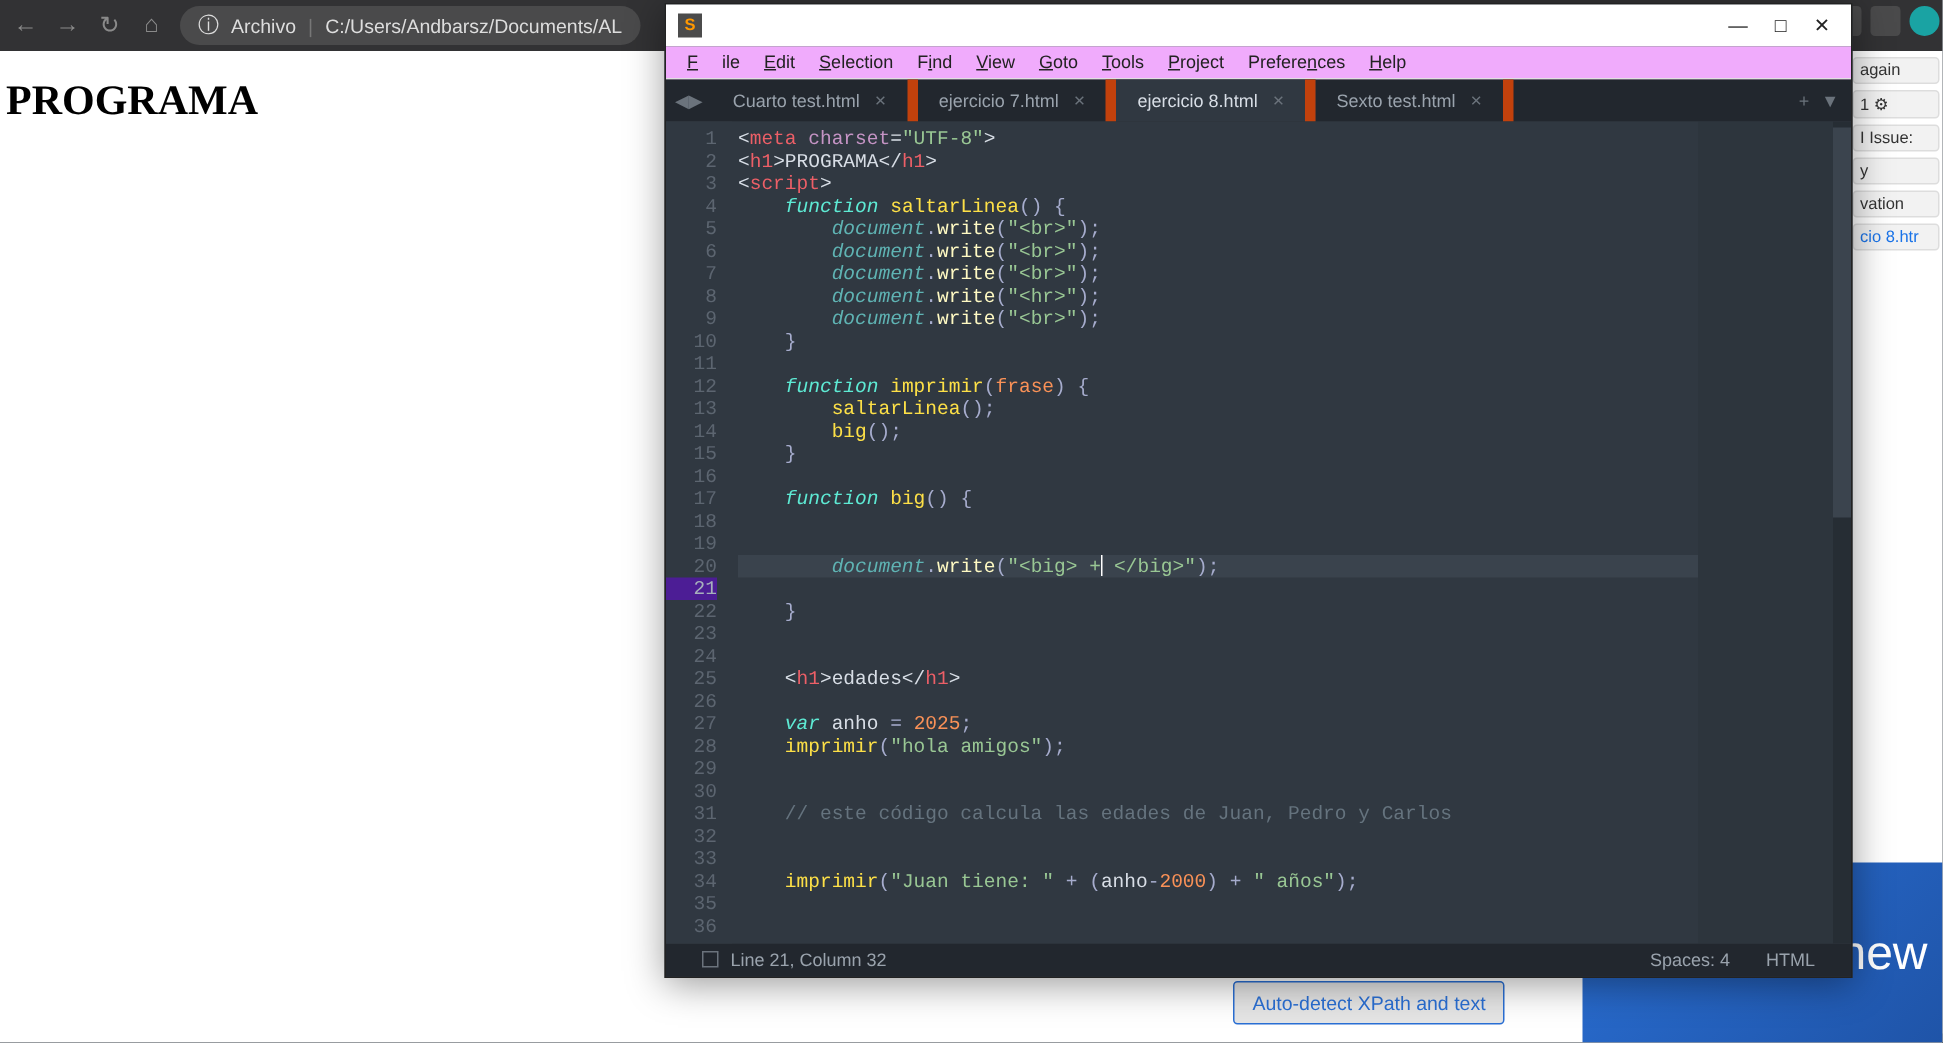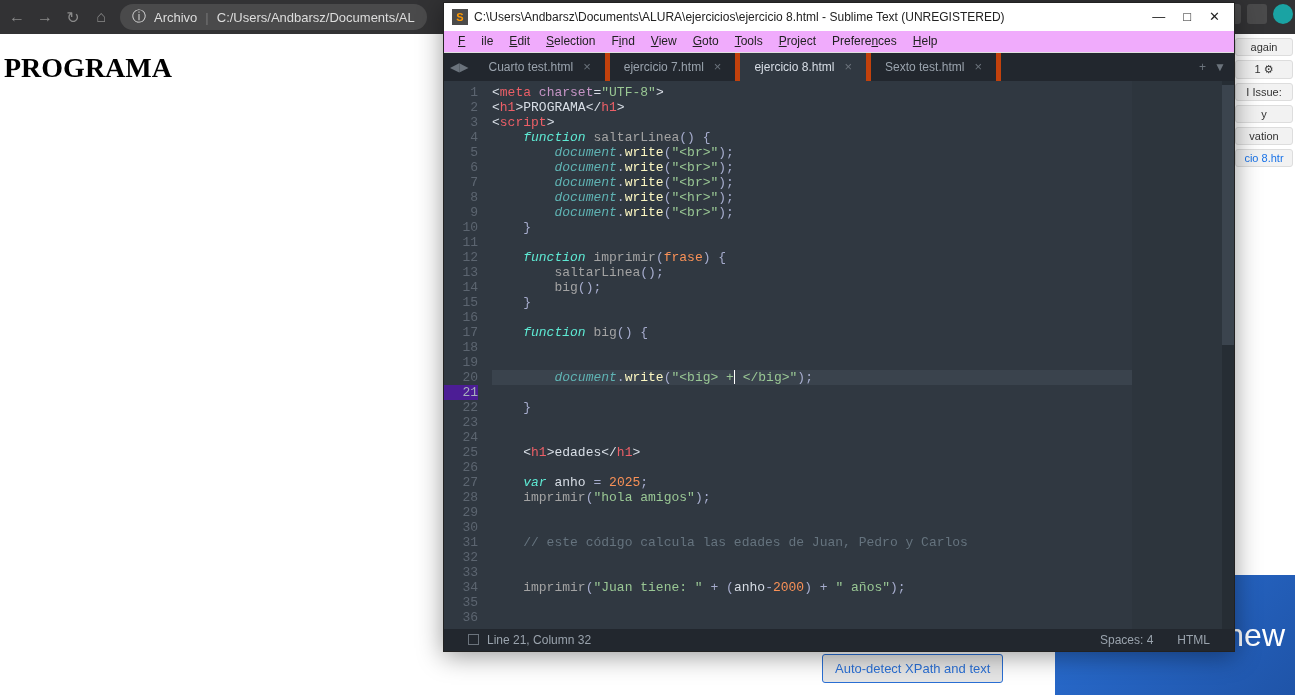--- a/index.html
+++ b/index.html
@@ -61,21 +61,21 @@
   font-size: 11px;
   color: #333;
 }
 .right-panel .chip {
   background: #f2f2f2;
   border: 1px solid #ddd;
   border-radius: 3px;
   padding: 2px 4px;
   margin: 4px 2px;
   white-space: nowrap;
-  text-align: center;
+  text-align: left;
 }
 .right-panel .link { color: #1a73e8; }
 
 .bottom-strip {
   position: absolute;
   bottom: 0;
   right: 0;
   width: 240px;
   height: 120px;
   background: linear-gradient(135deg,#2a6fd4,#1f54a8);
@@ -159,21 +159,21 @@
   display: flex;
   align-items: stretch;
   font-size: 12px;
   color: #9aa3ad;
 }
 .tabbar .navarrows { display:flex; align-items:center; padding:0 6px; color:#6b737c; gap:2px; }
 .tab {
   display: flex; align-items: center;
   padding: 0 14px;
   gap: 10px;
-  border-right: 5px solid #c2410c;
+  border-right: 7px solid #c2410c;
   cursor: pointer;
 }
 .tab.active { background: #303841; color: #d8dee6; }
 .tab .close { color: #6b737c; font-size: 13px; }
 .tabbar .tail { margin-left: auto; display:flex; align-items:center; padding:0 8px; gap:8px; color:#6b737c;}
 
 .editor {
   flex: 1;
   display: flex;
   font-family: Consolas, "Courier New", monospace;
@@ -206,21 +206,21 @@
   opacity: 0.6;
 }
 .scrollbar { width: 12px; background: #262d34; }
 .scrollbar .thumb { width: 100%; height: 260px; background: #3b444e; margin-top: 4px; }
 
 
 .c-tag    { color: #ec5f67; }
 .c-attr   { color: #c594c5; }
 .c-str    { color: #99c794; }
 .c-kw     { color: #5eead4; font-style: italic; }
-.c-fn     { color: #a3a3a3; }
+.c-fn     { color: #fde047; }
 .c-obj    { color: #5fb3b3; font-style: italic; }
 .c-mtd    { color: #fef9c3; }
 .c-punc   { color: #a6accd; }
 .c-param  { color: #f99157; }
 .c-num    { color: #f99157; }
 .c-cmt    { color: #65737e; }
 .c-var    { color: #d8dee6; }
 .cursor   { border-left: 1px solid #fff; display:inline-block; height:14px; vertical-align:middle; }
 
 .statusbar {
@@ -285,21 +285,20 @@
 
 <div class="bottom-btn">Auto-detect XPath and text</div>
 <div class="bottom-strip">
   <div class="yt"></div>
   <span>new</span>
 </div>
 
 <div class="sublime">
   <div class="titlebar">
     <div class="app-icon">S</div>
-    <span>C:\Users\Andbarsz\Documents\ALURA\ejercicios\ejercicio 8.html - Sublime Text (UNREGISTERED)</span>
     <div class="wctrl">
       <span>—</span>
       <span>□</span>
       <span>✕</span>
     </div>
   </div>
   <div class="menubar">
     <span><u>F</u><span></span>ile</span>
     <span><u>E</u>dit</span>
     <span><u>S</u>election</span>

